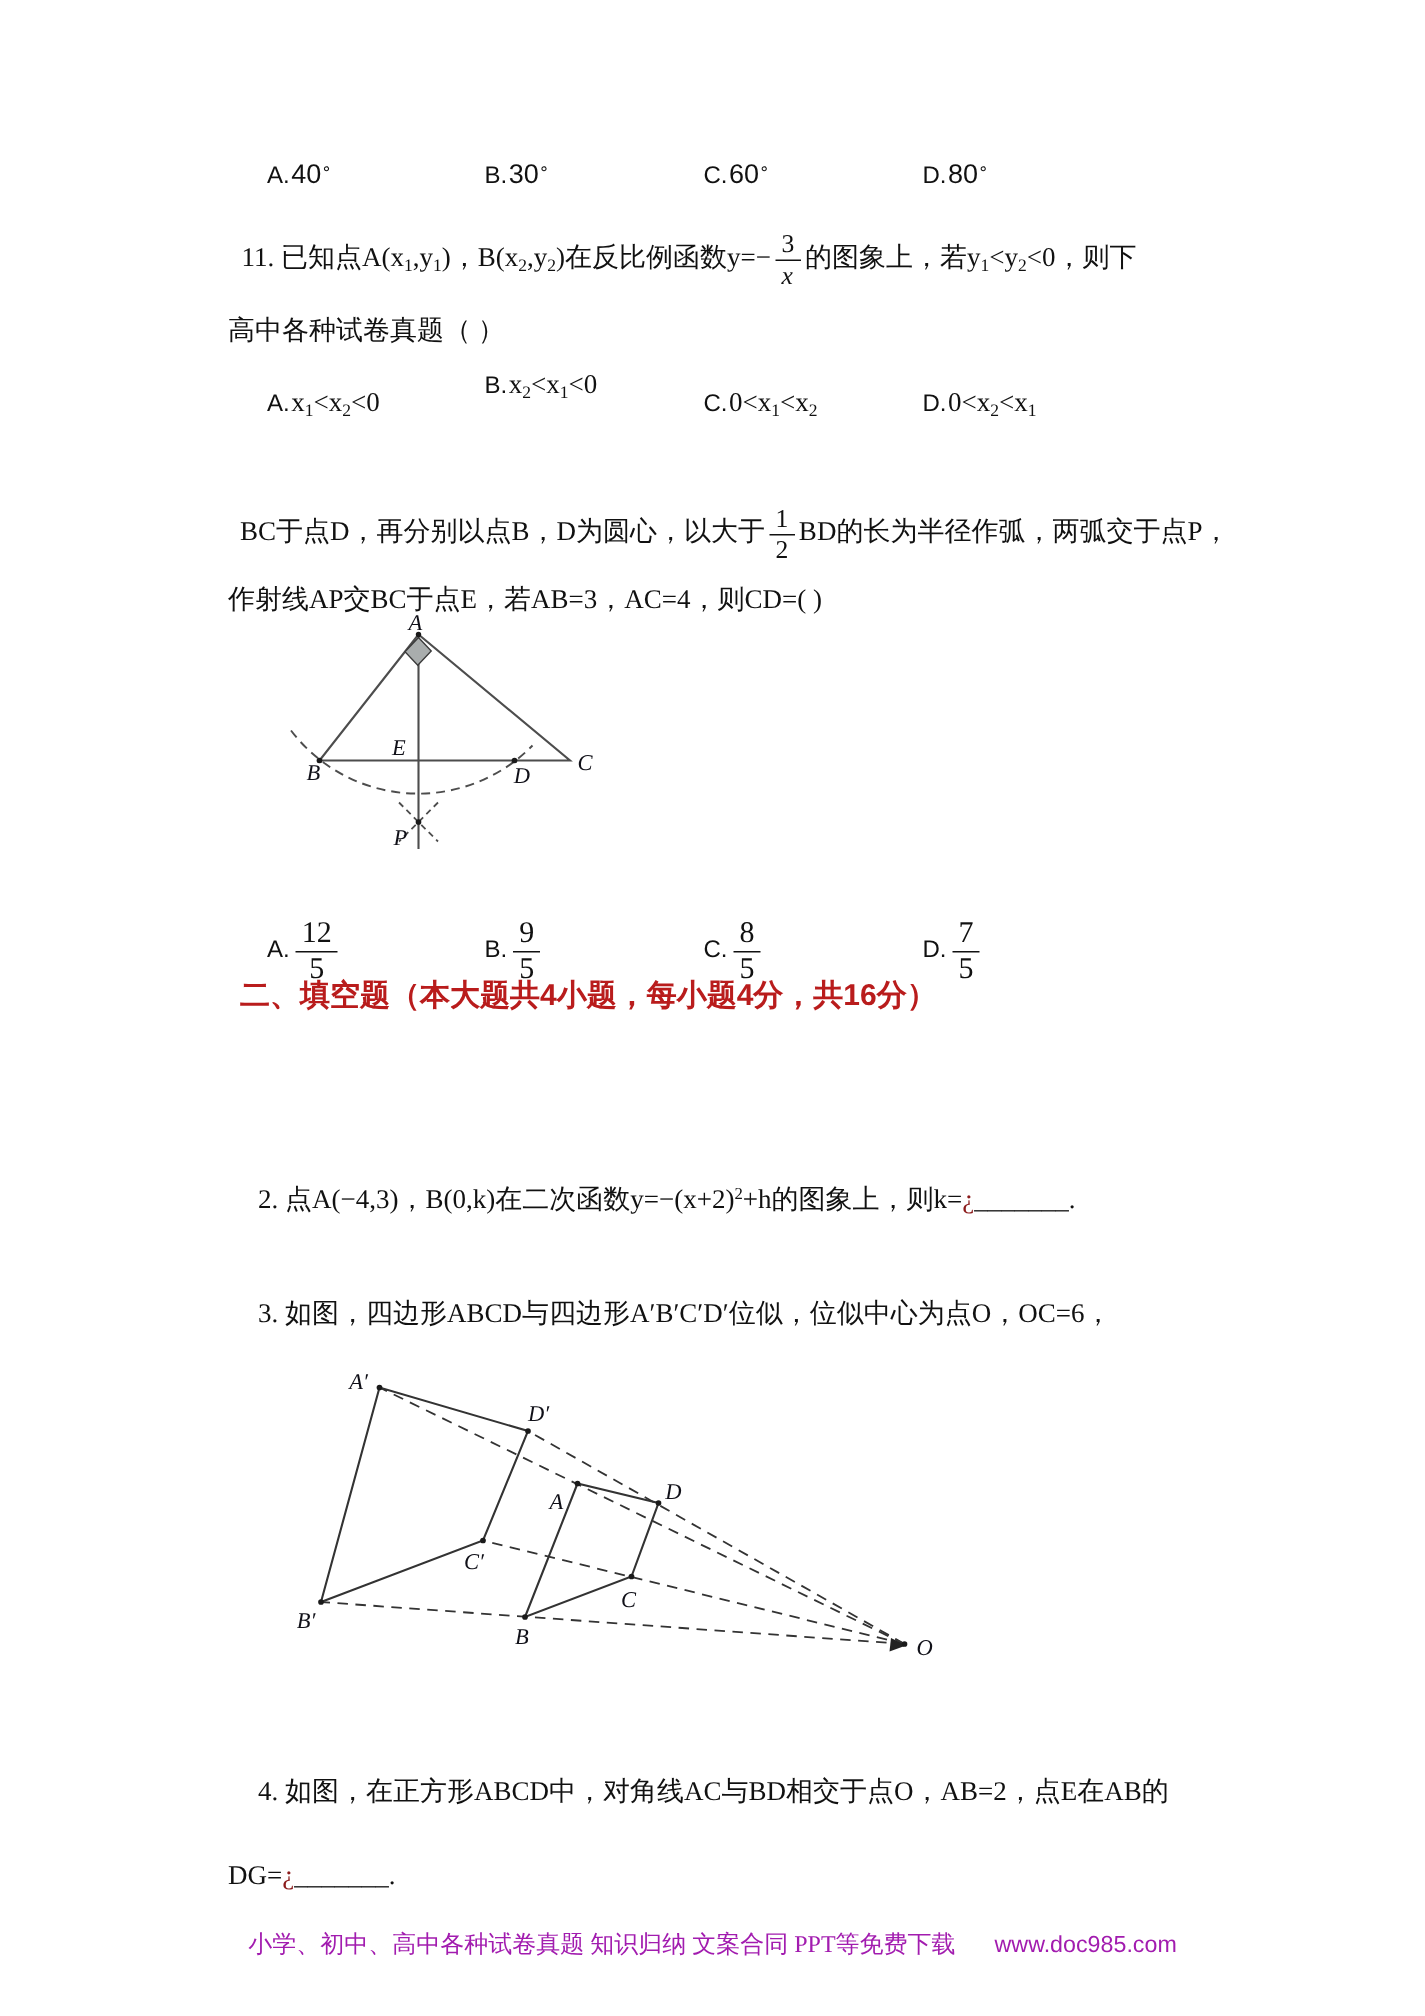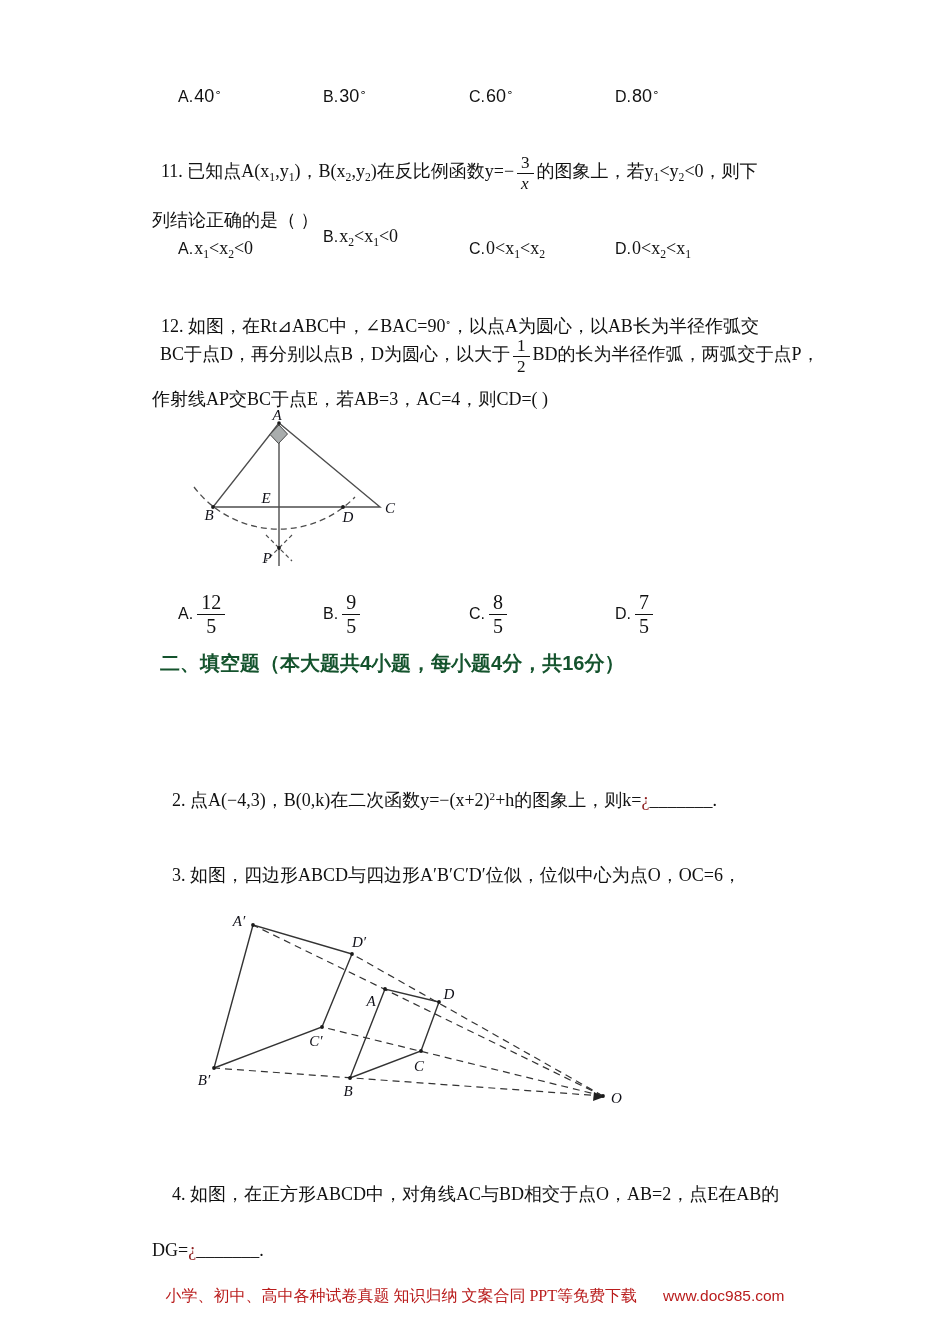--- a/index.html
+++ b/index.html
@@ -7,57 +7,56 @@
         font-family:"Liberation Serif","DejaVu Serif",serif;color:#111;overflow:hidden;}
   .line{position:absolute;white-space:nowrap;font-size:18px;line-height:26px;text-align:right;}
   .it{font-style:italic;font-family:"Liberation Serif","DejaVu Serif",serif;letter-spacing:1px;padding:0 1px;}
   sub{font-size:0.65em;vertical-align:-0.3em;font-style:normal;letter-spacing:0;}
   sup{font-size:0.62em;vertical-align:0.55em;letter-spacing:0;}
   .red{color:#8B1A1A;}
   .frac{display:inline-flex;flex-direction:column;align-items:center;vertical-align:middle;
         margin:0 3px;line-height:1.12;font-size:0.95em;letter-spacing:0;}
   .frac .num{border-bottom:1.4px solid #111;padding:0 4px 1px;}
   .frac .den{padding-top:0;}
-  .opt{position:absolute;white-space:nowrap;font-size:18px;}
+  .opt{position:absolute;white-space:nowrap;font-size:18px;margin-top:20px;}
   .optlab{font-family:"Liberation Sans","DejaVu Sans",sans-serif;font-size:16px;margin-right:1px;}
   .sans{font-family:"Liberation Sans","DejaVu Sans",sans-serif;}
   .fracopt{display:flex;align-items:center;height:56px;}
   .fracopt .frac{font-size:20px;}
   .section{position:absolute;font-family:"Liberation Sans","DejaVu Sans",sans-serif;
-           font-weight:bold;font-size:20px;white-space:nowrap;color:#14532d;}
+           font-weight:bold;font-size:20px;white-space:nowrap;color:#b91c1c;}
   .figure{position:absolute;}
   .figlabel{font-style:italic;font-family:"Liberation Serif","DejaVu Serif",serif;font-size:15px;fill:#101018;}
-  .footer{position:absolute;top:1286px;left:0;width:100%;text-align:center;font-size:16px;color:#b91c1c;}
+  .footer{position:absolute;top:1286px;left:0;width:100%;text-align:center;font-size:16px;color:#a21caf;}
   .footer .url{margin-left:26px;font-family:"Liberation Sans","DejaVu Sans",sans-serif;font-size:15.5px;}
 </style>
 </head>
 <body>
 
 <div class="page">
 
   <div>
     <span class="opt sans" style="left:178px;top:86px"><span class="optlab">A.</span><span><span>40</span><sup>∘</sup></span></span>
     <span class="opt sans" style="left:323px;top:86px"><span class="optlab">B.</span><span><span>30</span><sup>∘</sup></span></span>
     <span class="opt sans" style="left:469px;top:86px"><span class="optlab">C.</span><span><span>60</span><sup>∘</sup></span></span>
     <span class="opt sans" style="left:615px;top:86px"><span class="optlab">D.</span><span><span>80</span><sup>∘</sup></span></span>
   </div>
 
   <div class="line" style="left:161px;top:153px">11. 已知点<span class="i">A</span>(<span class="i">x</span><sub>1</sub>,<span class="i">y</span><sub>1</sub>)，<span class="i">B</span>(<span class="i">x</span><sub>2</sub>,<span class="i">y</span><sub>2</sub>)在反比例函数<span class="i">y</span>=−<span class="frac">
         <span class="num">3</span>
         <span class="den it">x</span>
       </span>的图象上，若<span class="i">y</span><sub>1</sub>&lt;<span class="i">y</span><sub>2</sub>&lt;0，则下</div>
-  <div class="line" style="left:152px;top:207px">列结论正确的是（ ）</div>
+  <div class="line" style="left:152px;top:207px">高中各种试卷真题（ ）</div>
   <div>
     <span class="opt" style="left:178px;top:238px"><span class="optlab">A.</span><span><span class="i">x</span><sub>1</sub>&lt;<span class="i">x</span><sub>2</sub>&lt;0</span></span>
     <span class="opt" style="left:323px;top:226px"><span class="optlab">B.</span><span><span class="i">x</span><sub>2</sub>&lt;<span class="i">x</span><sub>1</sub>&lt;0</span></span>
     <span class="opt" style="left:469px;top:238px"><span class="optlab">C.</span><span>0&lt;<span class="i">x</span><sub>1</sub>&lt;<span class="i">x</span><sub>2</sub></span></span>
     <span class="opt" style="left:615px;top:238px"><span class="optlab">D.</span><span>0&lt;<span class="i">x</span><sub>2</sub>&lt;<span class="i">x</span><sub>1</sub></span></span>
   </div>
 
-  <div class="line" style="left:161px;top:309px">12. 如图，在<span class="i">Rt</span>⊿<span class="i">ABC</span>中，∠<span class="i">BAC</span>=90<sup>∘</sup>，以点<span class="i">A</span>为圆心，以<span class="i">AB</span>长为半径作弧交</div>
   <div class="line" style="left:160px;top:336px"><span class="i">BC</span>于点<span class="i">D</span>，再分别以点<span class="i">B</span>，<span class="i">D</span>为圆心，以大于<span class="frac">
         <span class="num">1</span>
         <span class="den">2</span>
       </span><span class="i">BD</span>的长为半径作弧，两弧交于点<span class="i">P</span>，</div>
   <div class="line" style="left:152px;top:386px">作射线<span class="i">AP</span>交<span class="i">BC</span>于点<span class="i">E</span>，若<span class="i">AB</span>=3，<span class="i">AC</span>=4，则<span class="i">CD</span>=(  )</div>
 
   <svg class="figure" style="left:190px;top:406px" width="222" height="172" viewBox="0 0 222 172">
     <path d="M89,17 L23,101 L190,101 Z" fill="none" stroke="#4d4d4d" stroke-width="1.4"></path>
     <line x1="89" y1="17" x2="89" y2="160" stroke="#4d4d4d" stroke-width="1.4"></line>
     <path d="M89,19 L80,28.5 L88.5,37.5 L97.5,28 Z" fill="#a9adad" stroke="#3a3a3a" stroke-width="0.9"></path>

